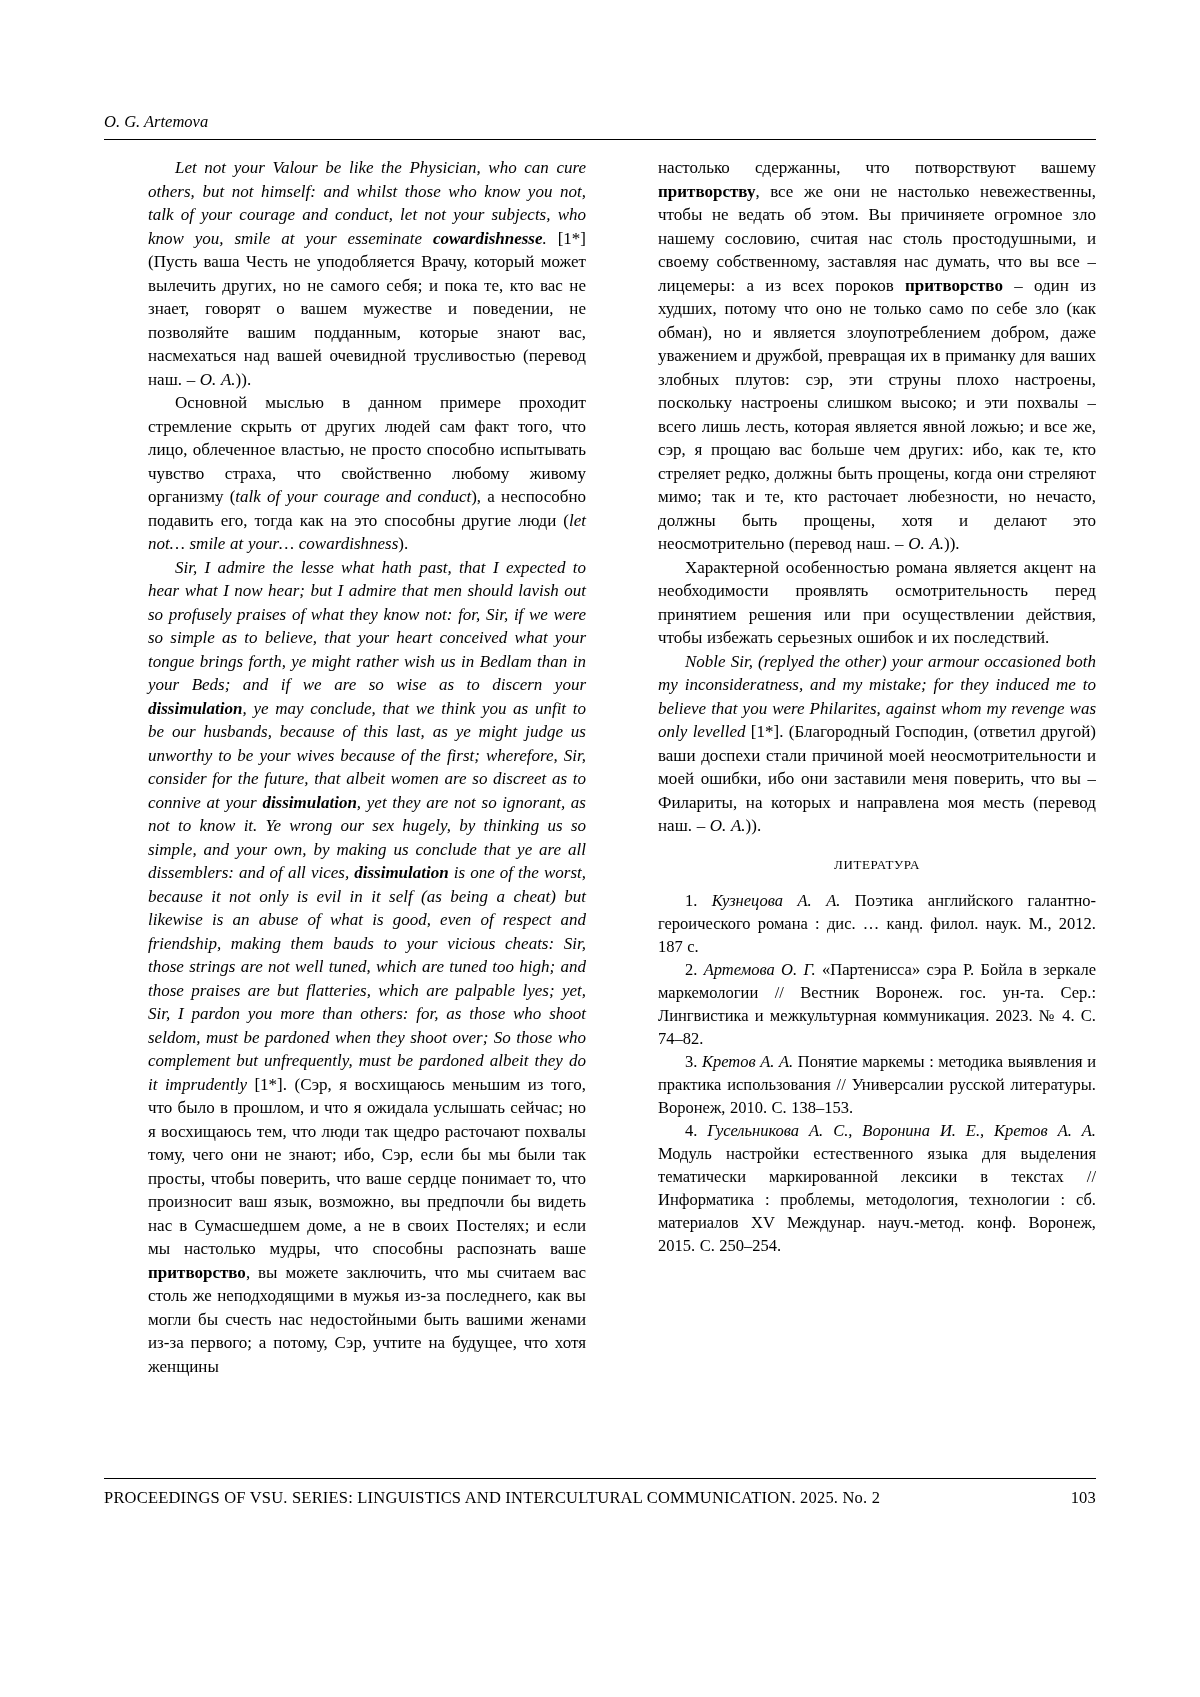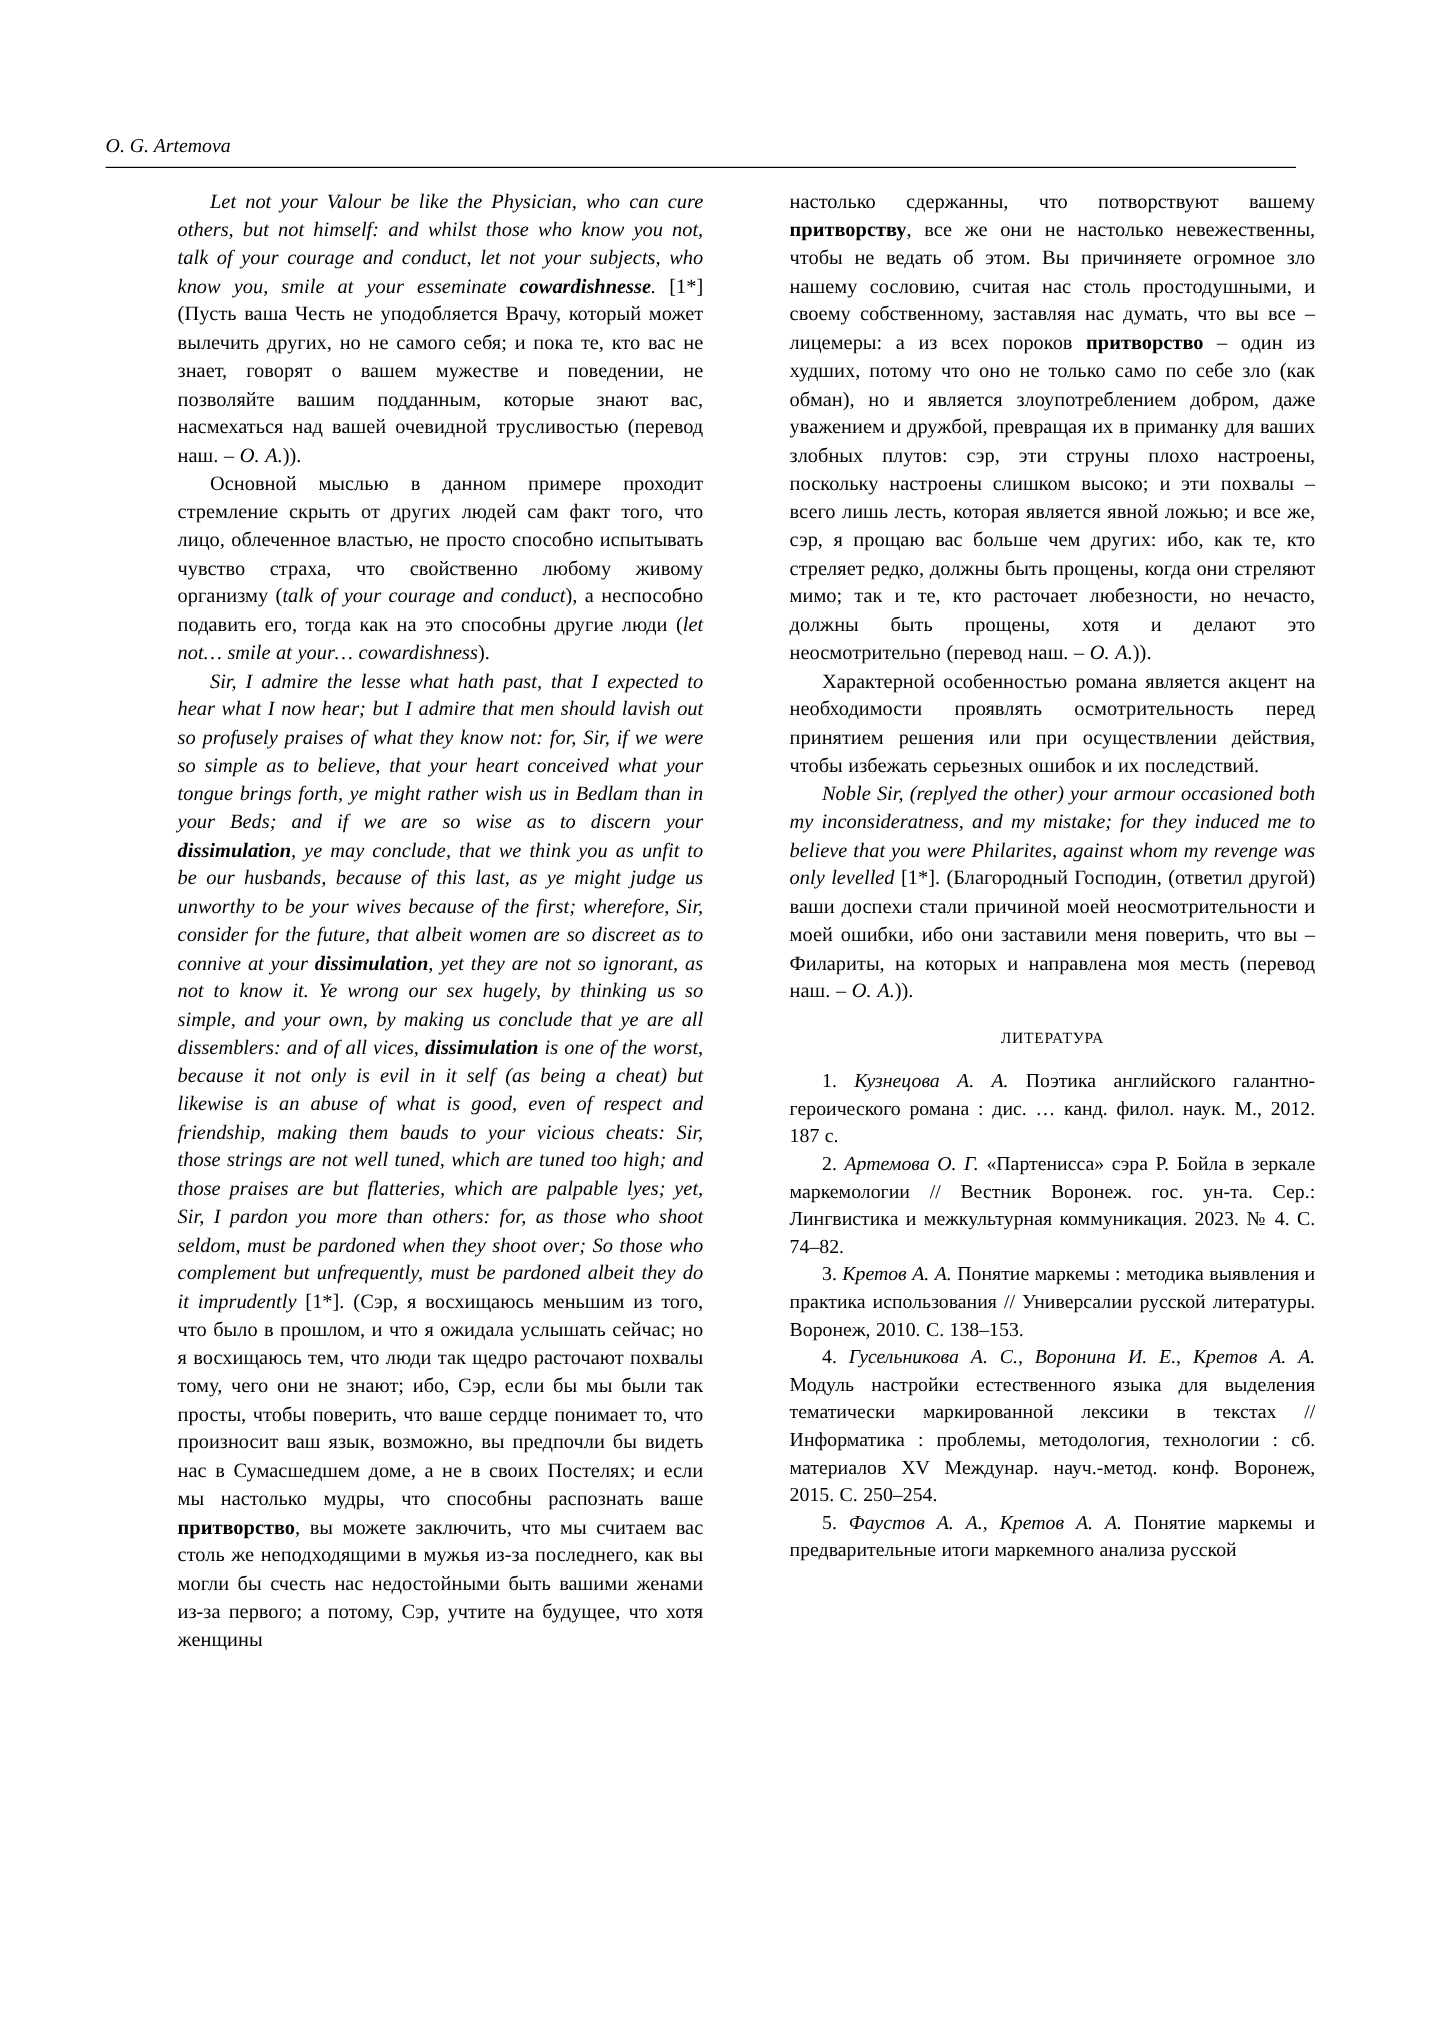--- a/index.html
+++ b/index.html
@@ -9,21 +9,21 @@
     height: 1697px;
     position: relative;
     background: #ffffff;
     color: #000000;
     font-family: "Liberation Serif", "DejaVu Serif", serif;
     overflow: hidden;
   }
   .running-head {
     position: absolute;
     top: 112px;
-    left: 88px;
+    left: 104px;
     width: 992px;
     display: flex;
     justify-content: flex-start;
     align-items: baseline;
     font-style: italic;
     font-size: 16.5px;
     padding-bottom: 7px;
     border-bottom: 1.6px solid #000;
   }
   .running-head .author { white-space: nowrap; }
@@ -98,19 +98,22 @@
       <p class="para noindent">настолько сдержанны, что потворствуют вашему <b>притворству</b>, все же они не настолько невежественны, чтобы не ведать об этом. Вы причиняете огромное зло нашему сословию, считая нас столь простодушными, и своему собственному, заставляя нас думать, что вы все – лицемеры: а из всех пороков <b>притворство</b> – один из худших, потому что оно не только само по себе зло (как обман), но и является злоупотреблением добром, даже уважением и дружбой, превращая их в приманку для ваших злобных плутов: сэр, эти струны плохо настроены, поскольку настроены слишком высоко; и эти похвалы – всего лишь лесть, которая является явной ложью; и все же, сэр, я прощаю вас больше чем других: ибо, как те, кто стреляет редко, должны быть прощены, когда они стреляют мимо; так и те, кто расточает любезности, но нечасто, должны быть прощены, хотя и делают это неосмотрительно (перевод наш. – <i>О. А.</i>)).</p>
       <p class="para">Характерной особенностью романа является акцент на необходимости проявлять осмотрительность перед принятием решения или при осуществлении действия, чтобы избежать серьезных ошибок и их последствий.</p>
       <p class="para"><i>Noble Sir, (replyed the other) your armour occasioned both my inconsideratness, and my mistake; for they induced me to believe that you were Philarites, against whom my revenge was only levelled</i> [1*]. (Благородный Господин, (ответил другой) ваши доспехи стали причиной моей неосмотрительности и моей ошибки, ибо они заставили меня поверить, что вы – Филариты, на которых и направлена моя месть (перевод наш. – <i>О. А.</i>)).</p>
 
       <h3 class="lit-heading">ЛИТЕРАТУРА</h3>
 
       <p class="ref">1. <i>Кузнецова А. А.</i> Поэтика английского галантно-героического романа : дис. … канд. филол. наук. М., 2012. 187 с.</p>
       <p class="ref">2. <i>Артемова О. Г.</i> «Партенисса» сэра Р. Бойла в зеркале маркемологии // Вестник Воронеж. гос. ун-та. Сер.: Лингвистика и межкультурная коммуникация. 2023. № 4. С. 74–82.</p>
       <p class="ref">3. <i>Кретов А. А.</i> Понятие маркемы : методика выявления и практика использования // Универсалии русской литературы. Воронеж, 2010. С. 138–153.</p>
       <p class="ref">4. <i>Гусельникова А. С., Воронина И. Е., Кретов А. А.</i> Модуль настройки естественного языка для выделения тематически маркированной лексики в текстах // Информатика : проблемы, методология, технологии : сб. материалов XV Междунар. науч.-метод. конф. Воронеж, 2015. С. 250–254.</p>
-      <p class="ref">5. <i>Фаустов А. А., Кретов А. А.</i>  Понятие маркемы и предварительные итоги маркемного анализа русской</p>
     </div>
 
   </main>
 
+  <footer class="page-footer">
+    <span>PROCEEDINGS OF VSU. SERIES: LINGUISTICS AND INTERCULTURAL COMMUNICATION. 2025. No. 2</span>
+    <span>103</span>
+  </footer>
 
 </div>
 
 </body></html>

